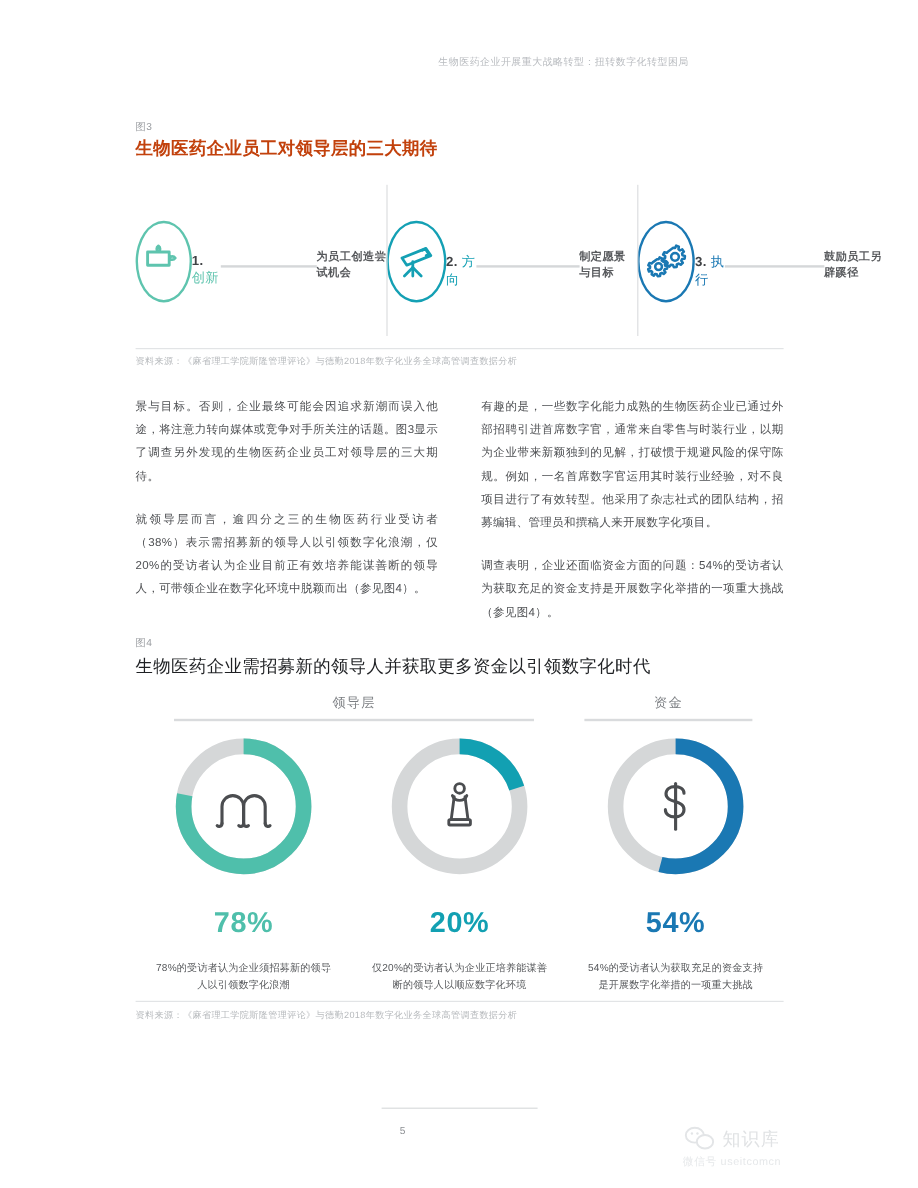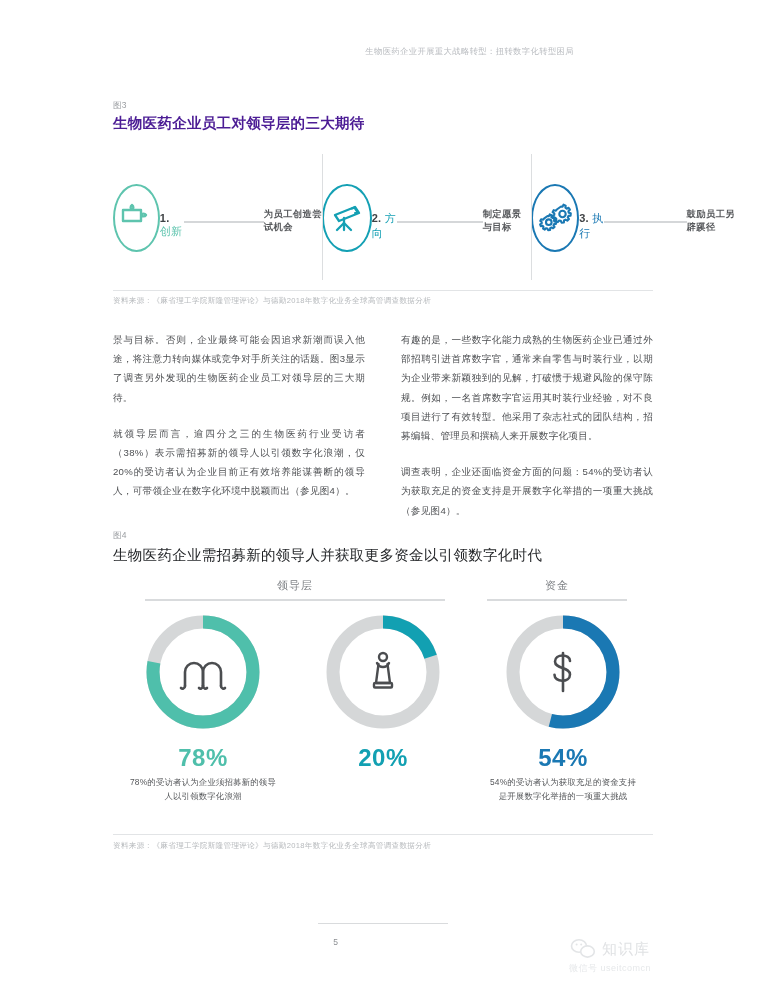--- a/index.html
+++ b/index.html
@@ -20,21 +20,21 @@
     white-space:nowrap;
   }
 
   
   .fig3-label{
     position:absolute;left:113px;top:100px;
     font-size:8.5px;color:#9a9da1;letter-spacing:.3px;
   }
   .fig3-title{
     position:absolute;left:113px;top:114px;
-    font-size:14.5px;font-weight:bold;color:#4c1d95;letter-spacing:.3px;
+    font-size:14.5px;font-weight:bold;color:#c2410c;letter-spacing:.3px;
   }
 
   .fig3-cols{
     position:absolute;left:113px;top:152px;width:540px;height:130px;
     display:flex;
   }
   .fig3-col{
     flex:1;position:relative;
     display:flex;flex-direction:row;align-items:center;
   }
@@ -104,21 +104,21 @@
     height:2px;background:#d9dbdd;margin-top:6px;
   }
   .group-leadership{left:32px;width:300px;}
   .group-funding{left:374px;width:140px;}
 
   .donuts{
     position:absolute;left:113px;top:612px;width:540px;height:215px;
     display:flex;
   }
   .donut-col{
-    flex:1;display:flex;flex-direction:column;align-items:center;
+    flex:1;display:flex;flex-direction:column;align-items:center;justify-content:space-between;
   }
   .donut-wrap{position:relative;width:120px;height:120px;}
   .donut-wrap svg{display:block;}
   .donut-glyph{
     position:absolute;inset:0;display:flex;align-items:center;justify-content:center;
     color:#4b4d50;
   }
   .donut-pct{
     margin-top:12px;font-size:24px;font-weight:bold;letter-spacing:.5px;
   }
@@ -265,20 +265,21 @@
         <div class="donut-glyph">
           <svg width="34" height="44" viewBox="0 0 34 44" fill="none" stroke="#4b4d50" stroke-width="2.4" stroke-linecap="round" stroke-linejoin="round">
             <circle cx="17" cy="7" r="4"></circle>
             <path d="M11 13 a6.5 6.5 0 0 0 12 0"></path>
             <path d="M12.5 14 l-2.5 19 h14 l-2.5 -19"></path>
             <rect x="8" y="33" width="18" height="4.5" rx="1"></rect>
           </svg>
         </div>
       </div>
       <div class="donut-pct" style="color:#12a0b2">20%</div>
+      <div class="donut-cap">仅20%的受访者认为企业正培养能谋善断的领导人以顺应数字化环境</div>
     </div>
 
     <div class="donut-col">
       <div class="donut-wrap">
         <svg width="120" height="120" viewBox="0 0 120 120">
           <circle cx="60" cy="60" r="50" fill="none" stroke="#d5d7d8" stroke-width="13"></circle>
           <circle id="arc2" cx="60" cy="60" r="50" fill="none" stroke="#1a78b3" stroke-width="13" transform="rotate(-90 60 60)" stroke-dasharray="169.64600329384885 144.51326206513048"></circle>
         </svg>
         <div class="donut-glyph">
           <svg width="40" height="48" viewBox="0 0 40 48" fill="none" stroke="#4b4d50" stroke-width="2.6" stroke-linecap="round" stroke-linejoin="round">

